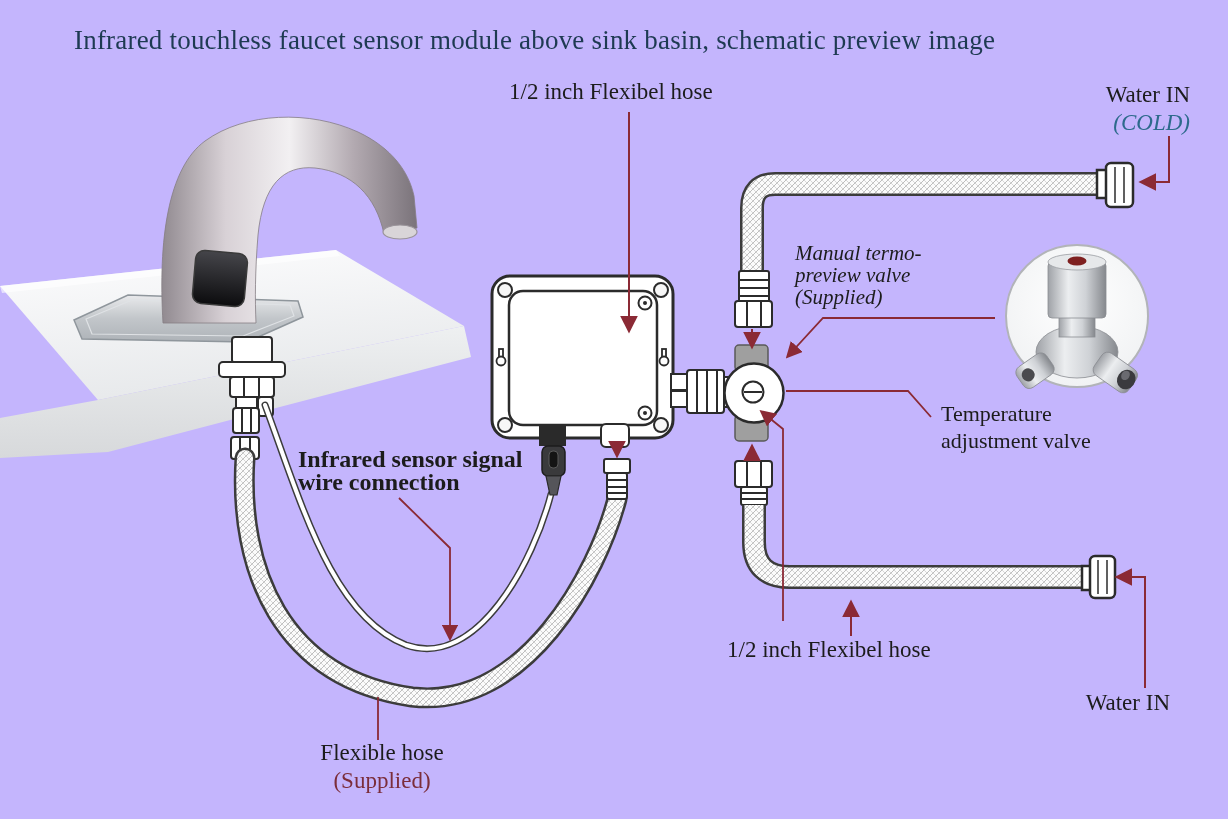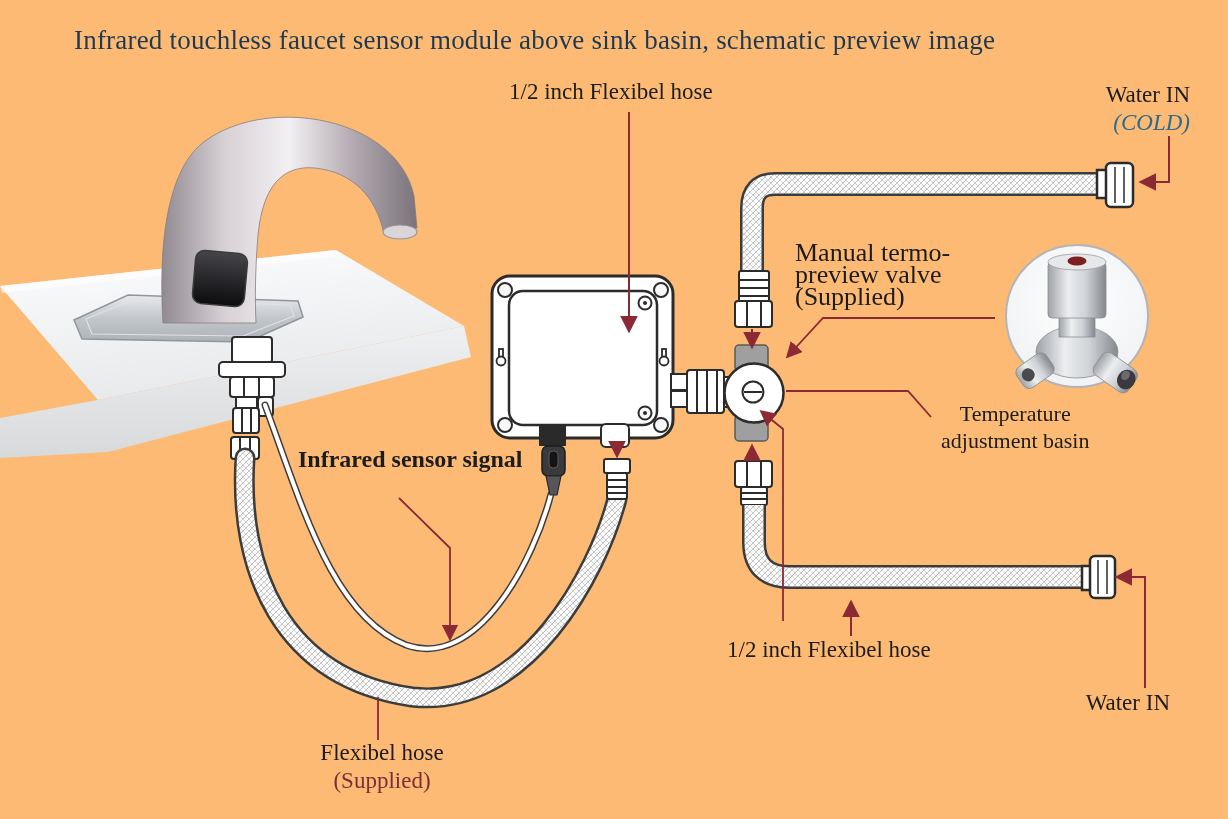--- a/index.html
+++ b/index.html
@@ -1,28 +1,28 @@
 <!DOCTYPE html>
 <html><head>
 <meta charset="utf-8">
 <style>
   html,body{margin:0;padding:0;background:#ffffff;}
   #stage{
-    position:relative;width:1228px;height:819px;background:#fdba74;overflow:hidden;
+    position:relative;width:1228px;height:819px;background:#c4b5fd;overflow:hidden;
     font-family:"Liberation Serif","DejaVu Serif",serif;color:#1c1c1c;
   }
   #drawing{position:absolute;left:0;top:0;}
   .lbl{position:absolute;white-space:nowrap;line-height:1.08;}
   .title{left:74px;top:26px;font-size:27px;color:#1e3a52;letter-spacing:.2px;}
   .hose-top{left:509px;top:80px;font-size:23px;}
   .water-cold{left:1038px;top:81px;width:152px;text-align:right;font-size:23px;line-height:28px;}
   .water-hot{left:1018px;top:689px;width:152px;text-align:right;font-size:23px;line-height:28px;}
   .blue{color:#2d6a8c;font-style:italic;}
-  .manual-valve{left:795px;top:242px;font-size:26px;line-height:22px;}
-  .temp-knob{left:941px;top:400px;font-size:22px;line-height:27px;text-align:center;}
+  .manual-valve{left:795px;top:242px;font-size:21px;line-height:22px;font-style:italic;}
+  .temp-knob{left:941px;top:400px;font-size:22px;line-height:27px;}
   .ir-signal{left:298px;top:448px;font-size:24px;line-height:23px;font-weight:bold;}
   .hose-bottom{left:727px;top:638px;font-size:23px;}
   .flex-hose{left:298px;top:739px;width:168px;text-align:center;font-size:23px;line-height:28px;}
   .red{color:#7b2d3a;}
 </style>
 </head>
 <body>
 
 <div id="stage">
 
@@ -267,31 +267,32 @@
   </div>
 
   <div class="lbl manual-valve">
     <div>Manual termo-</div>
     <div>preview valve</div>
     <div>(Supplied)</div>
   </div>
 
   <div class="lbl temp-knob">
     <div>Temperature</div>
-    <div>adjustment basin</div>
+    <div>adjustment valve</div>
   </div>
 
   <div class="lbl ir-signal">
     <div>Infrared sensor signal</div>
+    <div>wire connection</div>
   </div>
 
   <div class="lbl hose-bottom">1/2 inch Flexibel hose</div>
 
   <div class="lbl water-hot">
     <div>Water IN</div>
   </div>
 
   <div class="lbl flex-hose">
-    <div>Flexibel hose</div>
+    <div>Flexible hose</div>
     <div class="red">(Supplied)</div>
   </div>
 
 </div>
 
 </body></html>

